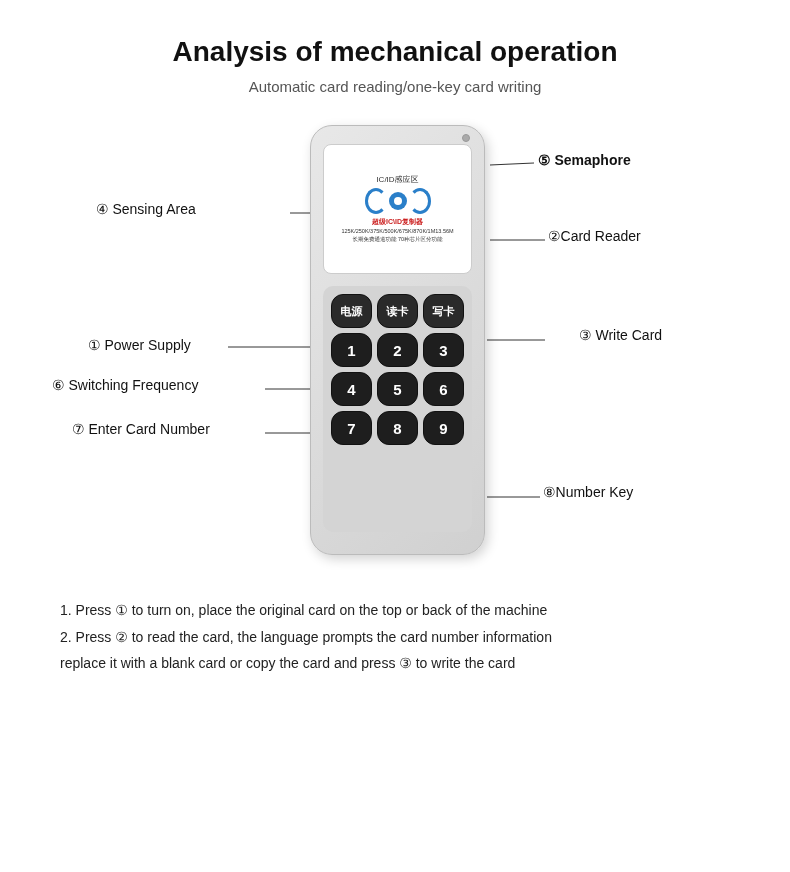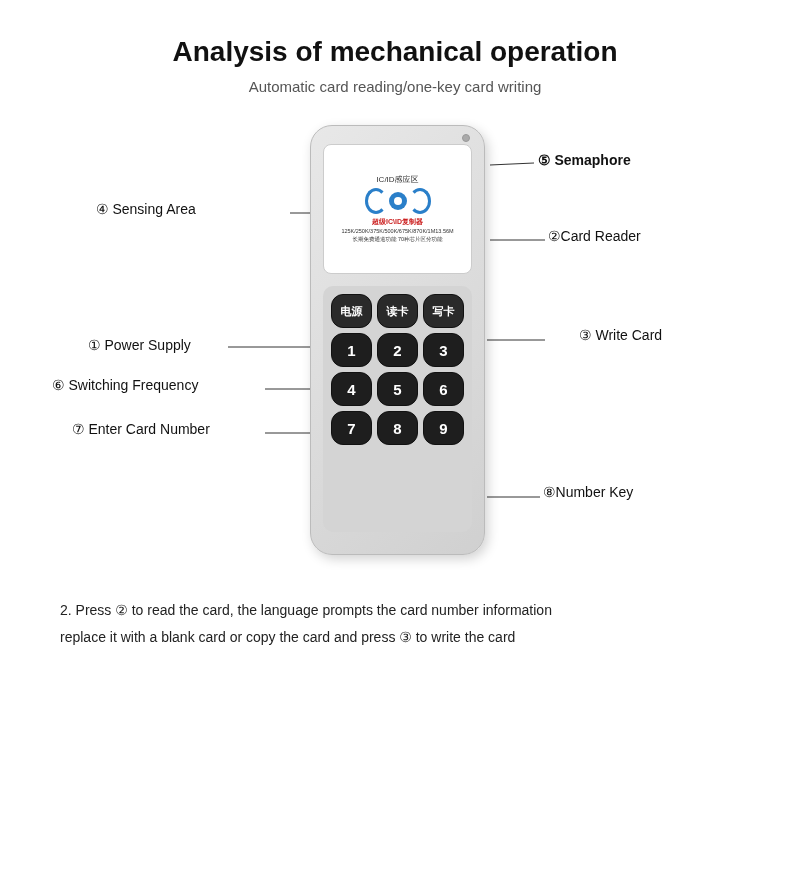--- a/index.html
+++ b/index.html
@@ -286,17 +286,18 @@
           <div class="key-btn num">8</div>
           <div class="key-btn num">9</div>
         </div>
       </div>
 
     </div>
 
   </div>
 
   <div class="instructions">
+    <div class="instruction-line">1. Press ① to turn on, place the original card on the top or back of the machine</div>
     <div class="instruction-line">2. Press ② to read the card, the language prompts the card number information</div>
     <div class="instruction-line">replace it with a blank card or copy the card and press ③ to write the card</div>
   </div>
 
 </div>
 
 </body></html>

